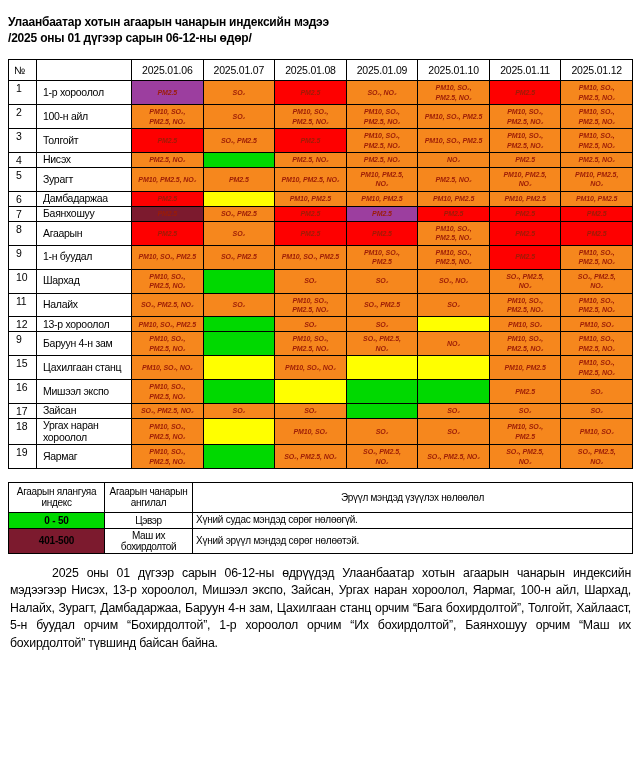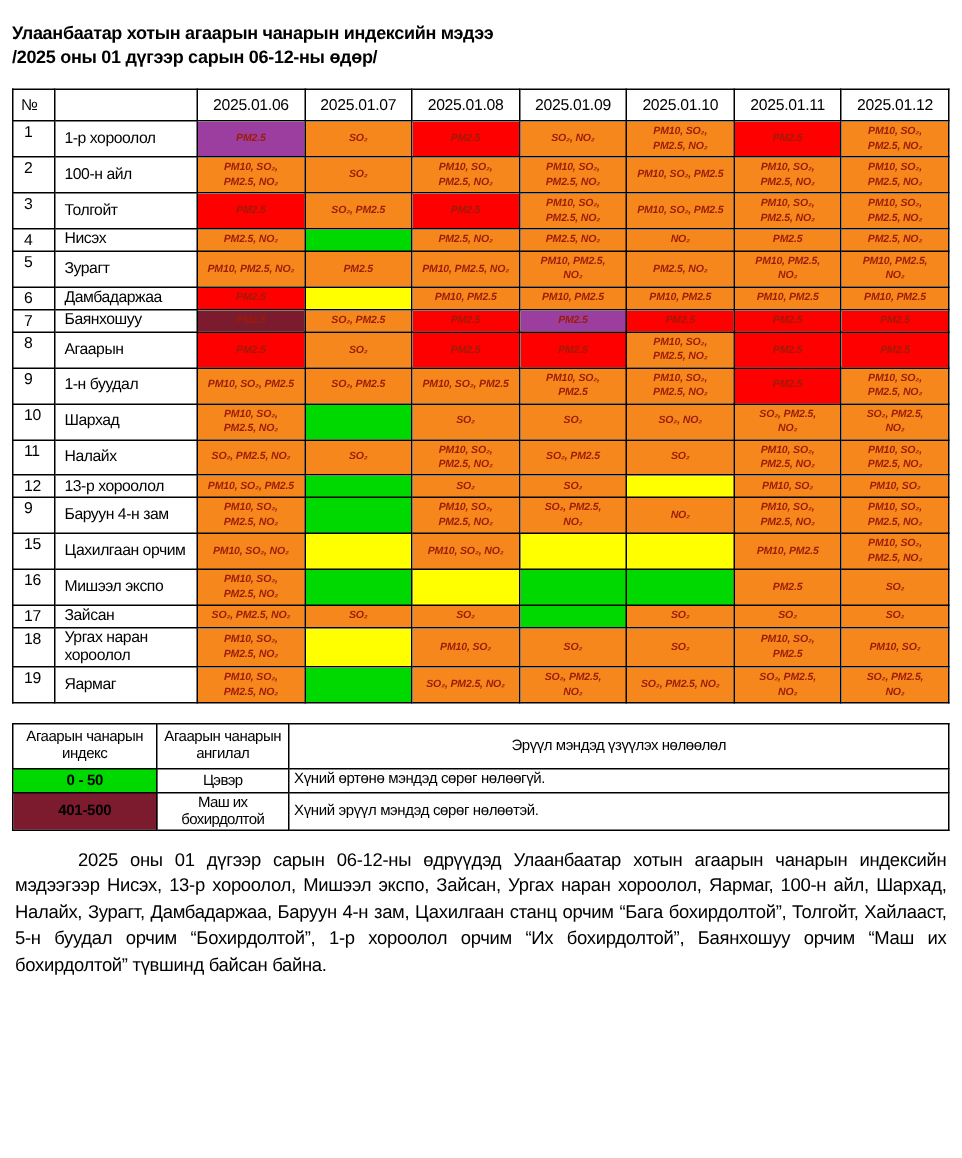--- a/index.html
+++ b/index.html
@@ -314,21 +314,21 @@
           <td class="aqi-cell" style="background: rgb(246, 135, 29); color: rgb(156, 28, 6);">SO₂, PM2.5,
 NO₂</td>
           <td class="aqi-cell" style="background: rgb(246, 135, 29); color: rgb(156, 28, 6);">NO₂</td>
           <td class="aqi-cell" style="background: rgb(246, 135, 29); color: rgb(156, 28, 6);">PM10, SO₂,
 PM2.5, NO₂</td>
           <td class="aqi-cell" style="background: rgb(246, 135, 29); color: rgb(156, 28, 6);">PM10, SO₂,
 PM2.5, NO₂</td>
         </tr>
         <tr>
           <td class="row-no">15</td>
-          <td class="district">Цахилгаан орчим</td>
+          <td class="district">Цахилгаан станц</td>
           <td class="aqi-cell" style="background: rgb(246, 135, 29); color: rgb(156, 28, 6);">PM10, SO₂, NO₂</td>
           <td class="aqi-cell" style="background: rgb(255, 255, 0); color: rgb(156, 28, 6);"></td>
           <td class="aqi-cell" style="background: rgb(246, 135, 29); color: rgb(156, 28, 6);">PM10, SO₂, NO₂</td>
           <td class="aqi-cell" style="background: rgb(255, 255, 0); color: rgb(156, 28, 6);"></td>
           <td class="aqi-cell" style="background: rgb(255, 255, 0); color: rgb(156, 28, 6);"></td>
           <td class="aqi-cell" style="background: rgb(246, 135, 29); color: rgb(156, 28, 6);">PM10, PM2.5</td>
           <td class="aqi-cell" style="background: rgb(246, 135, 29); color: rgb(156, 28, 6);">PM10, SO₂,
 PM2.5, NO₂</td>
         </tr>
         <tr>
@@ -386,30 +386,30 @@
   </table>
 
   <table class="legend">
     <colgroup>
       <col style="width:96px">
       <col style="width:88px">
       <col>
     </colgroup>
     <thead>
       <tr id="legend-head-row">
-          <th>Агаарын чанарын индекс</th>
+          <th>Агаарын ялангуяа индекс</th>
           <th>Агаарын чанарын ангилал</th>
           <th>Эрүүл мэндэд үзүүлэх нөлөөлөл</th>
         </tr>
     </thead>
     <tbody id="legend-body">
         <tr>
           <td class="lg-range" style="background: rgb(0, 217, 0);">0 - 50</td>
           <td class="lg-label">Цэвэр</td>
-          <td class="lg-desc">Хүний өртөнө мэндэд сөрөг нөлөөгүй.</td>
+          <td class="lg-desc">Хүний судас мэндэд сөрөг нөлөөгүй.</td>
         </tr>
         <tr>
           <td class="lg-range" style="background: rgb(124, 26, 46); margin-top: 48px;">401-500</td>
           <td class="lg-label">Маш их бохирдолтой</td>
           <td class="lg-desc">Хүний эрүүл мэндэд сөрөг нөлөөтэй.</td>
         </tr>
       </tbody>
   </table>
 
   <div class="summary">2025 оны 01 дүгээр сарын 06-12-ны өдрүүдэд Улаанбаатар хотын агаарын чанарын индексийн мэдээгээр Нисэх, 13-р хороолол, Мишээл экспо, Зайсан, Ургах наран хороолол, Яармаг, 100-н айл, Шархад, Налайх, Зурагт, Дамбадаржаа, Баруун 4-н зам, Цахилгаан станц орчим “Бага бохирдолтой”, Толгойт, Хайлааст, 5-н буудал орчим “Бохирдолтой”, 1-р хороолол орчим “Их бохирдолтой”, Баянхошуу орчим “Маш их бохирдолтой” түвшинд байсан байна.</div>

